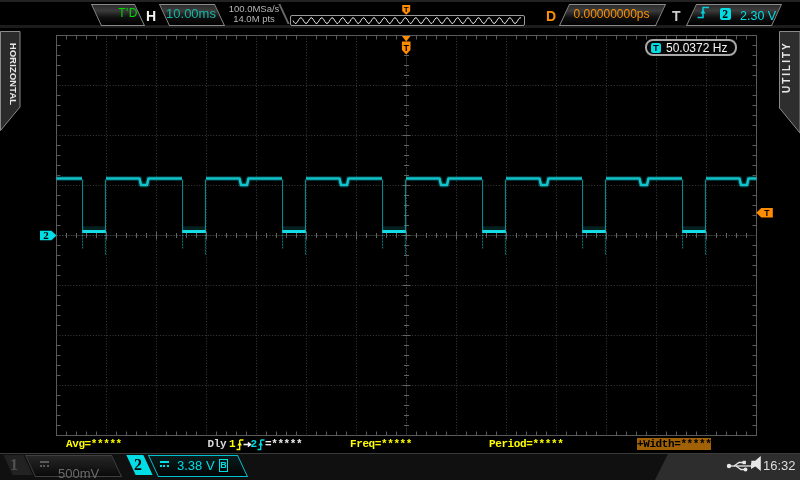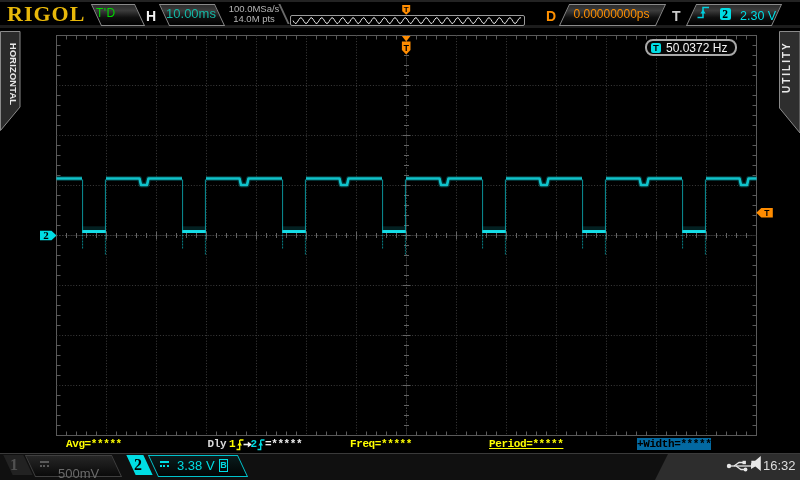--- a/index.html
+++ b/index.html
@@ -10,25 +10,23 @@
 .skL{transform:skewX(25deg);}
 .skR{transform:skewX(-25deg);}
 </style></head>
 <body>
 <div id="scr">
 
 <div class="abs" style="left:0;top:0;width:800px;height:28px;background:#000;"></div>
 <div class="abs" style="left:0;top:0;width:800px;height:2px;background:#232323;"></div>
 <div class="abs" style="left:0;top:25px;width:800px;height:3px;background:#1c1c1c;"></div>
 
-<div class="abs" id="logo" style="left:7px;top:1px;font-family:'Liberation Serif',serif;
- font-weight:bold;font-size:22px;color:#e8b80a;letter-spacing:1px;">RIGOL</div>
 
 <div class="badge skL" style="left:96px;top:3.5px;width:42px;height:20px;"></div>
-<div class="abs" style="left:96px;top:6px;width:42px;text-align:left;color:#00d600;
+<div class="abs" style="left:96px;top:6px;width:42px;text-align:right;color:#00d600;
  font-size:12px;letter-spacing:0.5px;">T'D</div>
 
 <div class="abs" style="left:146px;top:8px;color:#f2f2f2;font-weight:bold;font-size:14px;">H</div>
 
 <div class="badge skL" style="left:164px;top:3.5px;width:54px;height:20px;"></div>
 <div class="abs" style="left:164px;top:6px;width:54px;text-align:center;color:#14b8a6;
  font-size:13px;">10.00ms</div>
 
 <div class="abs" style="left:227px;top:4px;width:54px;text-align:center;color:#b4b4b4;
  font-size:9.5px;line-height:9.5px;">100.0MSa/s<br>14.0M pts</div>
@@ -460,22 +458,22 @@
         <path d="M0.5,3.5 H6" stroke="#f0f0f0" stroke-width="1.6" fill="none"></path>
         <polygon points="4.8,0.6 8.8,3.5 4.8,6.4" fill="#f0f0f0"></polygon>
       </svg>
  <span class="abs" style="left:250.5px;top:0;color:#00dde4;">2</span>
  <svg class="abs" style="left:257px;top:1px;" width="8" height="12" viewBox="0 0 8 12">
         <path d="M0.5,10.5 H3.7 V1 M3.7,1 H7.5" fill="none" stroke="#00dde4" stroke-width="1.3"></path>
         <polygon points="3.7,2.8 1.4,6.6 6,6.6" fill="#00dde4"></polygon>
       </svg>
  <span class="abs" style="left:265px;top:0;color:#f0f0f0;">=*****</span>
  <span class="abs" style="left:350px;top:0;color:#ffff00;">Freq=*****</span>
- <span class="abs" style="left:489px;top:0;color:#ffff00;text-decoration:underline;">Period=*****</span>
- <span class="abs" style="left:637px;top:0;background:#0369a1;color:#000;">+Width=*****</span>
+ <span class="abs" style="left:489px;top:0;color:#ffff00;">Period=*****</span>
+ <span class="abs" style="left:637px;top:0;background:#a16207;color:#000;">+Width=*****</span>
 </div>
 
 <div class="abs" style="left:0;top:453px;width:800px;height:27px;background:#101010;border-top:1px solid #3a3a3a;"></div>
 <div class="abs" style="left:640px;top:454px;width:160px;height:26px;background:#2d2d2d;
  clip-path:polygon(28px 0,160px 0,160px 26px,15px 26px);"></div>
 
 <div class="abs skL" style="left:8px;top:455px;width:20px;height:20px;background:#222;"></div>
 <div class="abs" style="left:10px;top:456px;color:#505050;font-weight:bold;font-size:16px;
  font-family:'Liberation Serif',serif;">1</div>
 <div class="abs skL" style="left:30px;top:455px;width:85px;height:20px;border:1px solid #3f3f3f;

